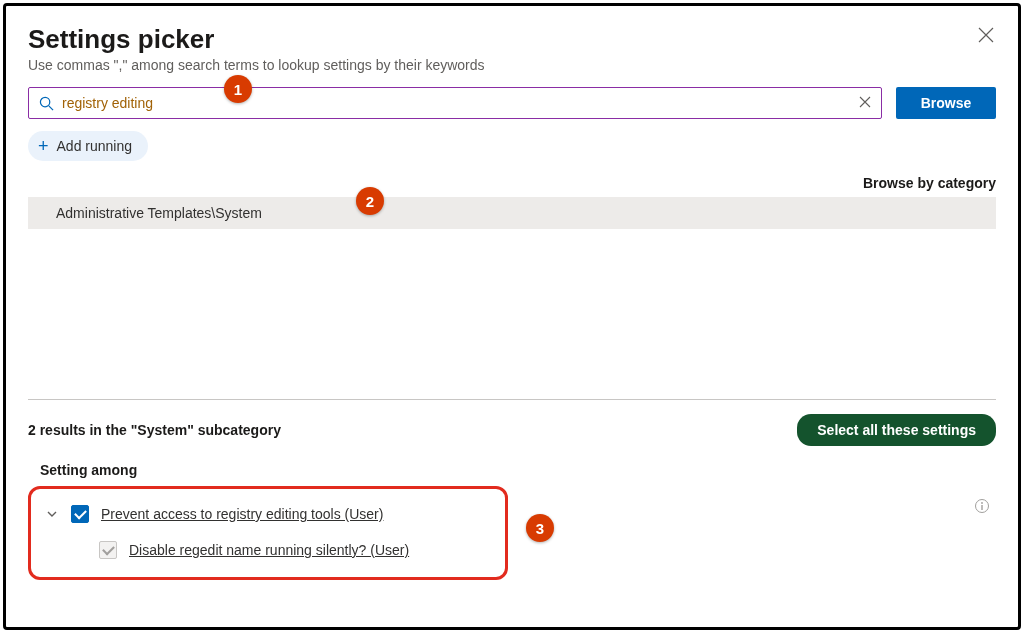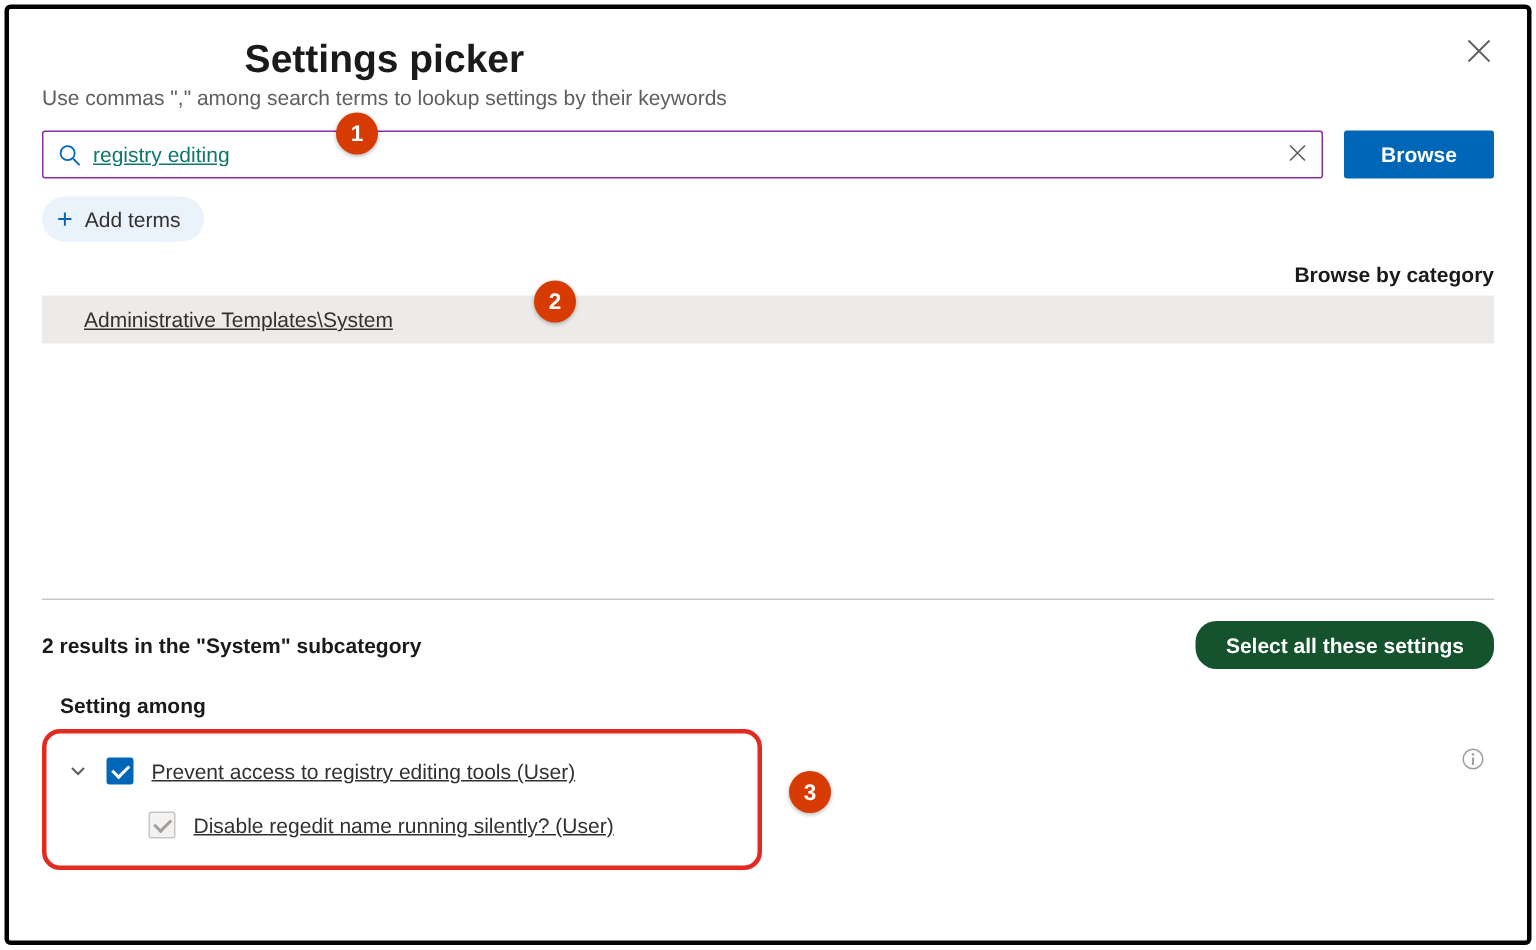--- a/index.html
+++ b/index.html
@@ -17,21 +17,20 @@
       width: 1018px;
       height: 627px;
       margin: 3px;
       padding: 18px 22px;
       position: relative;
     }
     .header-row {
       display: flex;
       justify-content: space-between;
       align-items: flex-start;
-      text-align: center;
     }
     .title {
       font-size: 26px;
       font-weight: 600;
       color: #1b1a19;
     }
     .subtitle {
       font-size: 14px;
       color: #605e5c;
       margin-top: 2px;
@@ -59,22 +58,21 @@
       height: 32px;
       position: relative;
     }
     .search-icon svg { display: block; }
     .search-input {
       flex: 1;
       border: none;
       outline: none;
       font-size: 14px;
       padding: 0 8px;
-      color: #0f766e;
-      text-decoration: underline;
+      color: #a16207;
     }
     .clear-x {
       font-size: 14px;
       color: #605e5c;
       cursor: pointer;
     }
     .search-btn {
       background: #0067b8;
       color: #fff;
       border: none;
@@ -114,21 +112,20 @@
       text-align: right;
     }
     .category-row {
       background: #edebe9;
       padding: 8px 28px;
       margin-top: 6px;
       font-size: 14px;
       color: #323130;
       cursor: pointer;
       position: relative;
-      text-decoration: underline;
     }
     .spacer {
       height: 160px;
     }
     .divider {
       border: none;
       border-top: 1px solid #c8c6c4;
       margin-top: 10px;
     }
     .results-row {
@@ -280,21 +277,21 @@
             <path d="M1 1 L11 11 M11 1 L1 11" stroke="#605e5c" stroke-width="1.1" fill="none"></path>
           </svg>
       </span>
     </div>
     <button class="search-btn">Browse</button>
   </div>
 
   <div class="filter-row">
     <button class="add-filter">
       <span class="plus">+</span>
-      <span>Add terms</span>
+      <span>Add running</span>
     </button>
   </div>
 
   <div class="browse-label">Browse by category</div>
   <div class="category-row">Administrative Templates\System</div>
 
   <div class="spacer"></div>
   <hr class="divider">
 
   <div class="results-row">

